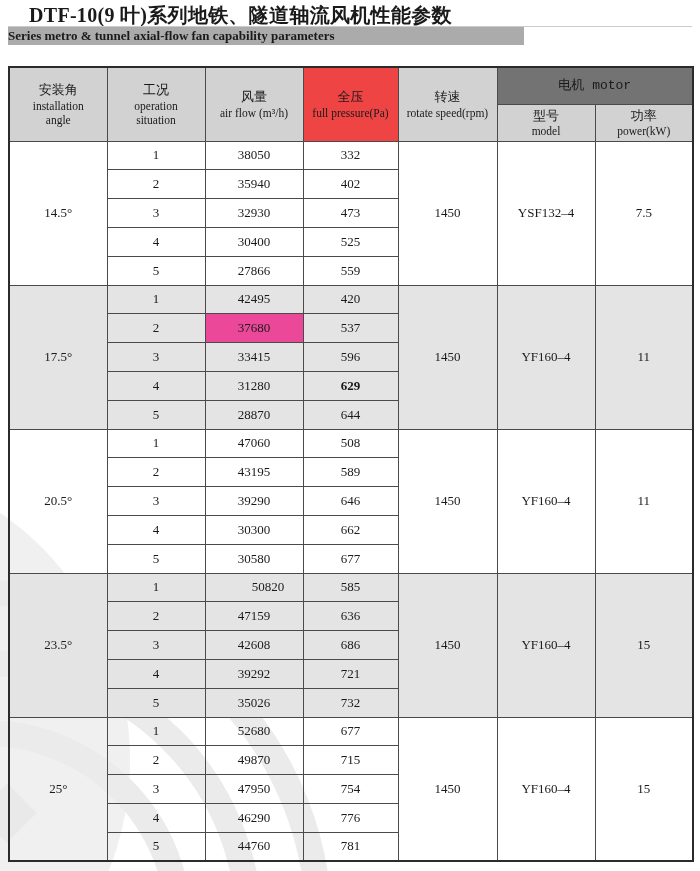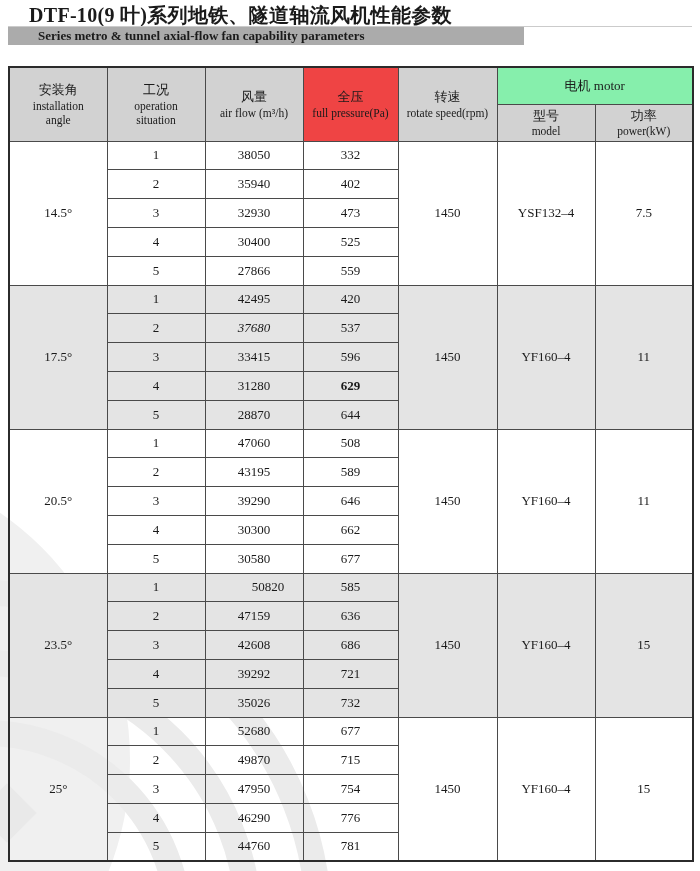--- a/index.html
+++ b/index.html
@@ -17,21 +17,21 @@
   .wm-r2{left:-290px;top:650px;width:500px;height:500px;}
   .wm-r3{left:-360px;top:580px;width:640px;height:640px;}
   .wm-tri{position:absolute;left:-14px;top:792px;width:42px;height:42px;
     background:#e9e9e9;transform:rotate(45deg);}
   
   .title{position:absolute;left:8px;top:2px;z-index:2;
     font-size:20px;font-weight:bold;letter-spacing:.3px;white-space:nowrap;margin-left:21px;}
   .topline{position:absolute;left:8px;top:26px;width:684px;height:1px;
     background:#cbcbcb;z-index:2;}
   .subbar{position:absolute;left:8px;top:27px;width:516px;height:18px;z-index:2;}
-  .subbar .sub-text{display:block;padding-left:30px;font-weight:bold;
+  .subbar .sub-text{display:block;font-weight:bold;
     font-size:13px;line-height:18px;color:#1b1b1b;white-space:nowrap;font-family:Liberation Serif, serif;}
   
   table.params{
     position:absolute;left:8px;top:66px;width:684px;height:796px;z-index:1;
     border-collapse:collapse;table-layout:fixed;border:2px solid #2b2b2b;
   }
   .params th,.params td{
     border:1px solid #4a4a4a;text-align:center;vertical-align:middle;
     padding:0;font-weight:normal;
   }
@@ -89,21 +89,21 @@
         <span class="en">air flow (m³/h)</span>
       </th>
       <th rowspan="2" style="background: #ef4444;">
         <span class="cn">全压</span>
         <span class="en">full pressure(Pa)</span>
       </th>
       <th rowspan="2" style="background: rgb(210, 210, 210);">
         <span class="cn">转速</span>
         <span class="en">rotate speed(rpm)</span>
       </th>
-      <th colspan="2" style="background: #86efac;">
+      <th colspan="2" style="background: #737373; font-family: Liberation Mono, monospace;">
         <span class="cn">电机 motor</span>
       </th>
     </tr>
     <tr class="h-sub">
       <th style="background: rgb(210, 210, 210);">
         <span class="cn">型号</span>
         <span class="en">model</span>
       </th>
       <th style="background: rgb(210, 210, 210);">
         <span class="cn">功率</span>
@@ -149,21 +149,21 @@
       <td rowspan="5" style="background: rgb(228, 228, 228);">17.5°</td>
       <td style="background: rgb(228, 228, 228);">1</td>
       <td style="background: rgb(228, 228, 228);">42495</td>
       <td style="background: rgb(228, 228, 228);">420</td>
       <td rowspan="5" style="background: rgb(228, 228, 228);">1450</td>
       <td rowspan="5" style="background: rgb(228, 228, 228);">YF160–4</td>
       <td rowspan="5" style="background: rgb(228, 228, 228);">11</td>
     </tr>
     <tr>
       <td style="background: rgb(228, 228, 228);">2</td>
-      <td style="background: #e5e5e5; font-style: italic;">37680</td>
+      <td style="background: #ec4899;">37680</td>
       <td style="background: rgb(228, 228, 228);">537</td>
     </tr>
     <tr>
       <td style="background: rgb(228, 228, 228);">3</td>
       <td style="background: rgb(228, 228, 228);">33415</td>
       <td style="background: rgb(228, 228, 228);">596</td>
     </tr>
     <tr>
       <td style="background: rgb(228, 228, 228);">4</td>
       <td style="background: rgb(228, 228, 228);">31280</td>

